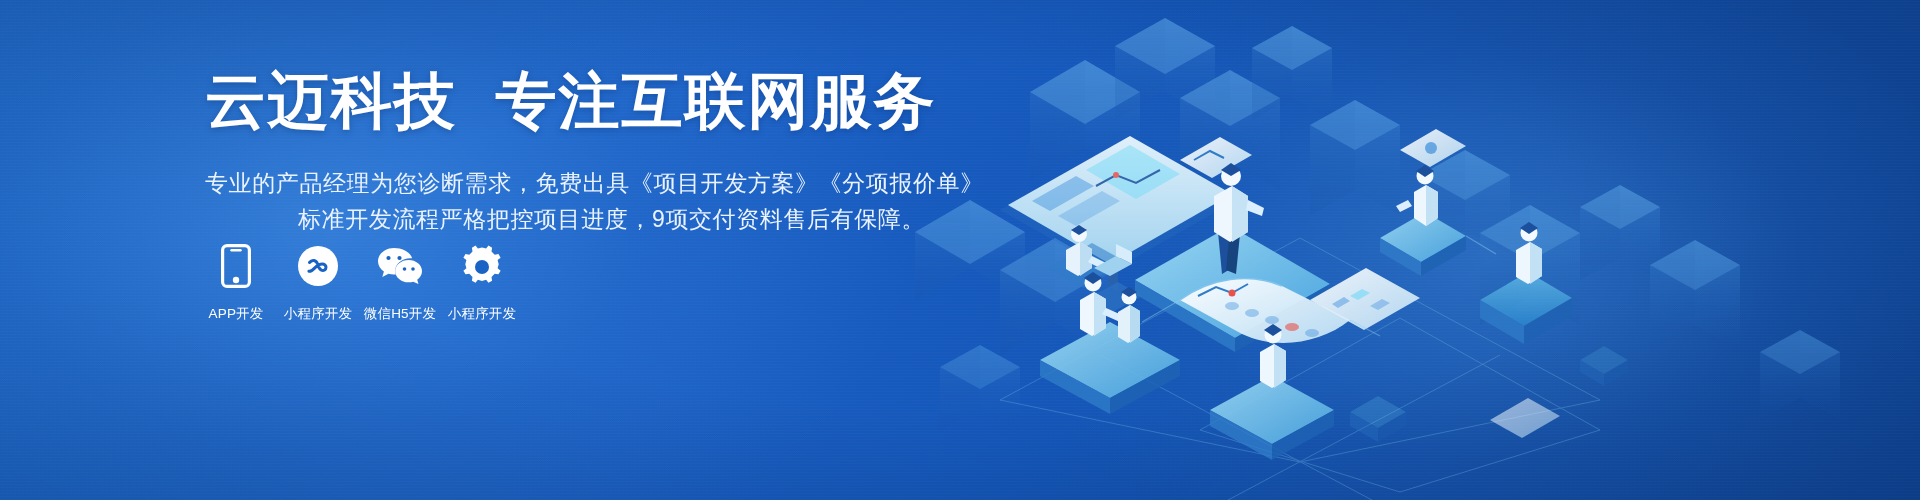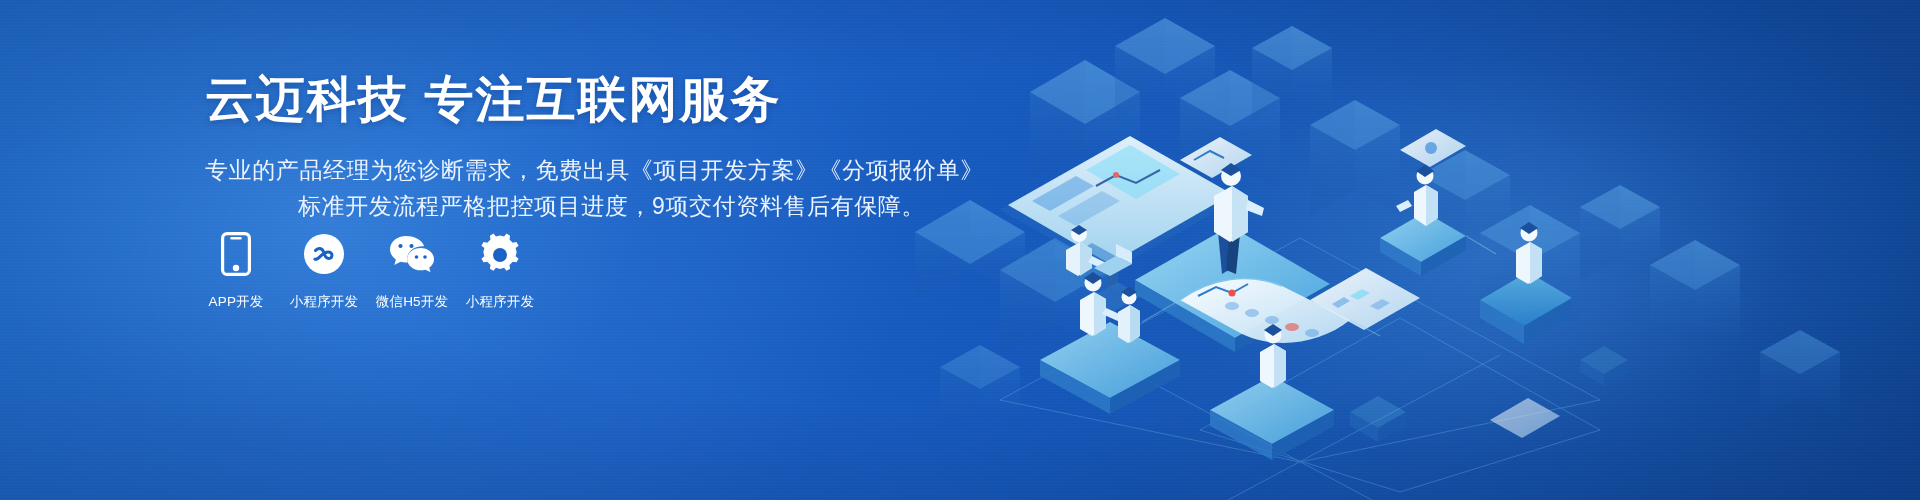--- a/index.html
+++ b/index.html
@@ -43,46 +43,47 @@
   }
 
   
   #content {
     position: absolute;
     left: 205px; top: 72px;
     width: 720px;
     z-index: 8;
   }
   #headline {
-    font-size: 49px;
+    font-size: 61px;
     font-weight: bold;
     color: #ffffff;
     letter-spacing: 2px;
     line-height: 1.12;
     white-space: nowrap;
     text-shadow: 0 2px 6px rgba(10,45,110,0.35);
+    font-family: Liberation Mono, monospace;
   }
   #subtitle {
     margin-top: 26px;
     color: #eaf3ff;
     font-size: 23px;
     line-height: 1.55;
     letter-spacing: 0.6px;
     white-space: nowrap;
     text-align: right;
   }
   .sub-line { display: block; }
 
   
   #services {
     position: absolute;
-    left: 200px; top: 232px;
+    left: 200px; top: 244px;
     display: flex;
     align-items: flex-start;
-    gap: 16px;
+    gap: 10px;
     z-index: 8;
   }
   .service {
     width: 72px;
     display: flex;
     flex-direction: column;
     align-items: center;
     cursor: pointer;
   }
   .svc-icon {

